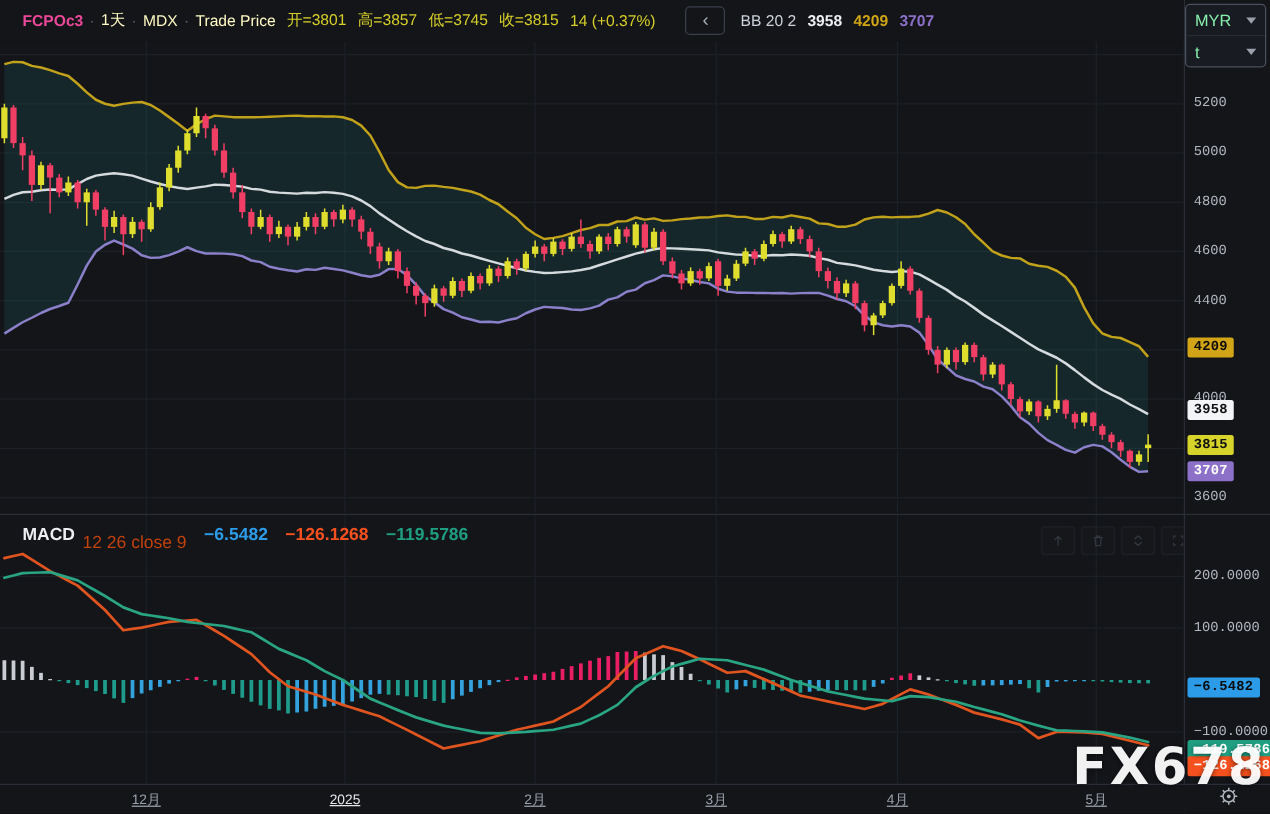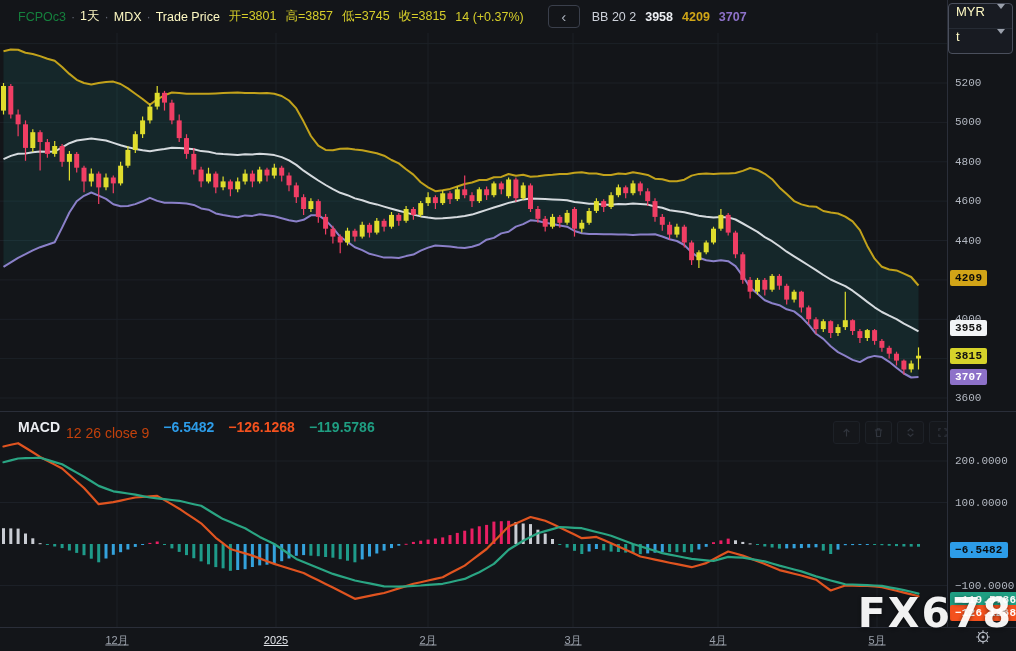--- a/index.html
+++ b/index.html
@@ -1,42 +1,42 @@
 <!DOCTYPE html>
 <html><head>
 <meta charset="utf-8">
 <style>
   html,body{margin:0;padding:0;background:#07090c;}
   .root{position:relative;width:1016px;height:651px;background:#131519;overflow:hidden;
         font-family:"Liberation Sans",sans-serif;color:#d1d4dc;-webkit-font-smoothing:antialiased;}
   
   .toolbar{position:absolute;left:0;top:0;width:947px;height:33px;display:flex;align-items:center;
            padding-left:18px;box-sizing:border-box;font-size:12.5px;background:#131519;z-index:6;white-space:nowrap;}
-  .tb-sym{color:#15803d;font-weight:normal;}
+  .tb-sym{color:#ec4899;font-weight:bold;}
   .tb-sep{color:#5f6470;margin:0 5px;}
   .tb-dim{color:#fef9c3;}
   .tb-val{color:#d6ce2a;margin-left:9px;text-align:right;}
   .tb-btn{margin-left:24px;width:30px;height:21px;border:1px solid #3a3f4b;border-radius:4px;color:#a8aeb9;
           display:flex;align-items:center;justify-content:center;font-size:15px;line-height:1;cursor:pointer;background:transparent;}
   .tb-bb{color:#cdd1da;margin-left:12px;}
   .tb-bbv{font-weight:bold;margin-left:9px;}
   
   .pane{position:absolute;left:0;display:block;}
   .separator{position:absolute;left:0;width:1016px;height:1px;background:#2a2e39;z-index:5;}
   
   .right-axis{position:absolute;left:947px;top:0;width:69px;height:651px;border-left:1px solid #2a2e39;
               background:#131519;z-index:4;box-sizing:border-box;font-family:Liberation Mono, monospace;}
   .axis-label{position:absolute;left:7px;transform:translateY(-50%);font-size:11px;color:#b2b7c0;}
   .axis-badge{position:absolute;left:2px;transform:translateY(-50%);font-size:11px;font-weight:bold;
               padding:2px 5px;border-radius:2px;letter-spacing:.2px;}
   
   .currency{position:absolute;left:948px;top:3px;width:65px;border:1px solid #4a4f5c;border-radius:4px;
             background:#181b22;z-index:7;box-sizing:border-box;}
-  .cur-row{height:24px;display:flex;justify-content:space-between;padding:0 7px;
-           color:#fef9c3;font-size:13px;cursor:pointer;}
+  .cur-row{height:24px;display:flex;align-items:center;justify-content:space-between;padding:0 7px;
+           color:#86efac;font-size:13px;cursor:pointer;}
   .cur-row + .cur-row{border-top:1px solid #262b34;}
   .chev{width:0;height:0;border-left:4px solid transparent;border-right:4px solid transparent;
         border-top:5px solid #9aa0ab;}
   
   .time-axis{position:absolute;left:0;top:627px;width:1016px;height:24px;border-top:1px solid #2a2e39;
              background:#131519;z-index:5;box-sizing:border-box;}
   .time-tick{position:absolute;top:12px;transform:translate(-50%,-50%);font-size:11px;color:#9ba1ab;text-decoration:underline;}
   .time-tick.year{color:#e4e7ec;}
   
   .macd-header{position:absolute;left:18px;top:413px;font-size:14px;z-index:3;display:flex;align-items:center;white-space:nowrap;}

